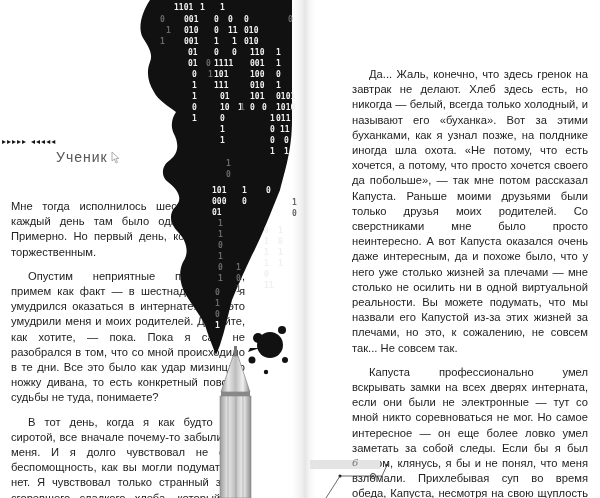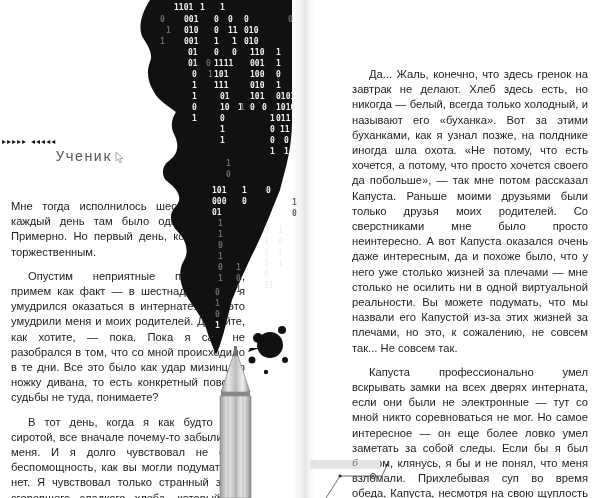--- a/index.html
+++ b/index.html
@@ -7,21 +7,21 @@
   .spread { position:absolute; inset:0; }
   .page-left { position:absolute; left:0; top:0; width:300px; height:498px; background:#fff; }
   .page-right { position:absolute; left:300px; top:0; width:300px; height:498px; background:#fff; }
   .gutter { position:absolute; left:292px; top:0; width:24px; height:498px;
     background:linear-gradient(to right, rgba(0,0,0,0) 0%, rgba(0,0,0,0.06) 40%, rgba(0,0,0,0.10) 55%, rgba(0,0,0,0.03) 75%, rgba(0,0,0,0) 100%); z-index:5; }
 
   
   .chapter { position:absolute; left:2px; top:137px; width:175px; font-family:"DejaVu Sans", sans-serif; }
   .chapter-line { display:flex; align-items:center; gap:4px; font-size:17px; font-weight:bold; color:#111; letter-spacing:0.5px; }
   .arrows { font-size:8px; letter-spacing:1px; color:#111; }
-  .chapter-sub { margin-left:54px; margin-top:3px; font-family:Liberation Mono, monospace; font-size:14px; color:#555; letter-spacing:1px; display:flex; align-items:center; gap:3px; }
+  .chapter-sub { margin-left:54px; margin-top:3px; font-family:Liberation Sans, sans-serif; font-size:14px; color:#555; letter-spacing:1px; display:flex; align-items:center; gap:3px; }
   .cursor-icon { width:10px; height:13px; }
 
   .text { font-family:"Liberation Sans", sans-serif; font-size:11.2px; line-height:15.2px; color:#222; text-align:justify; }
   .text p { margin:9px; text-indent:17px; }
   .text p.noindent { text-indent:0; }
 
   .left-text { position:absolute; left:2px; top:190px; width:252px; }
   .right-text { position:absolute; left:343px; top:58px; width:254px; }
 
   

